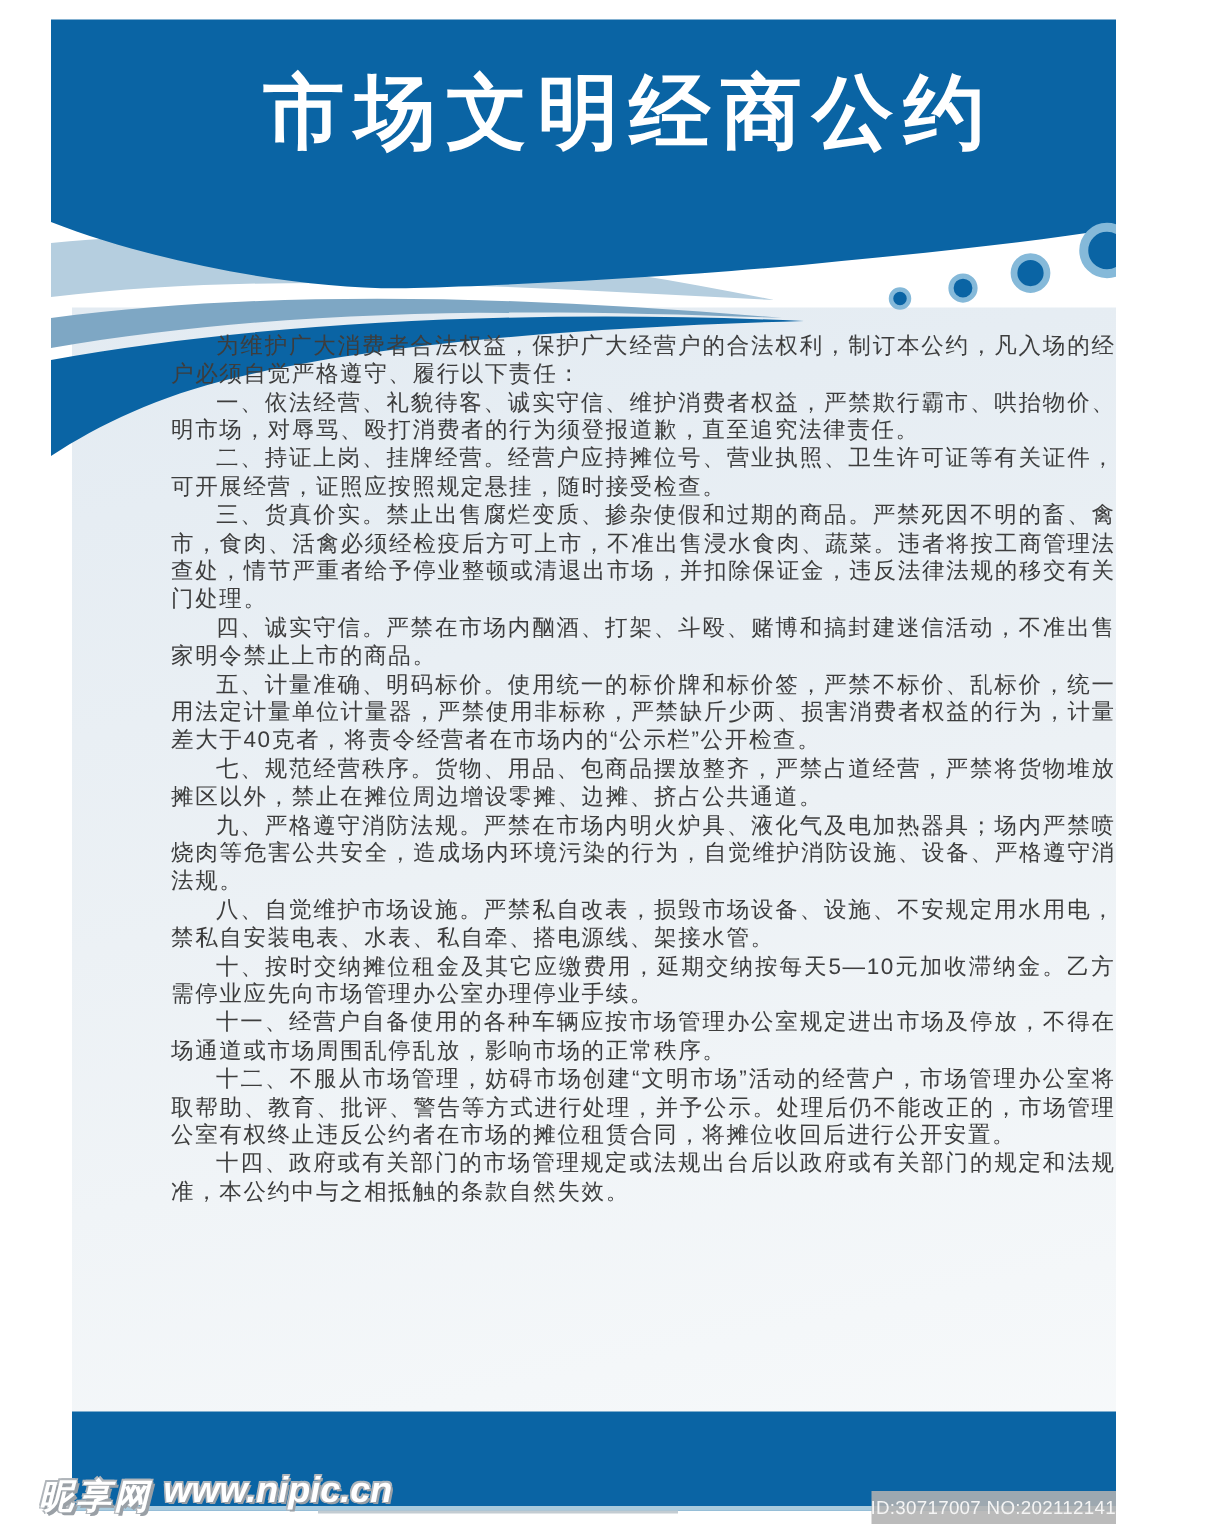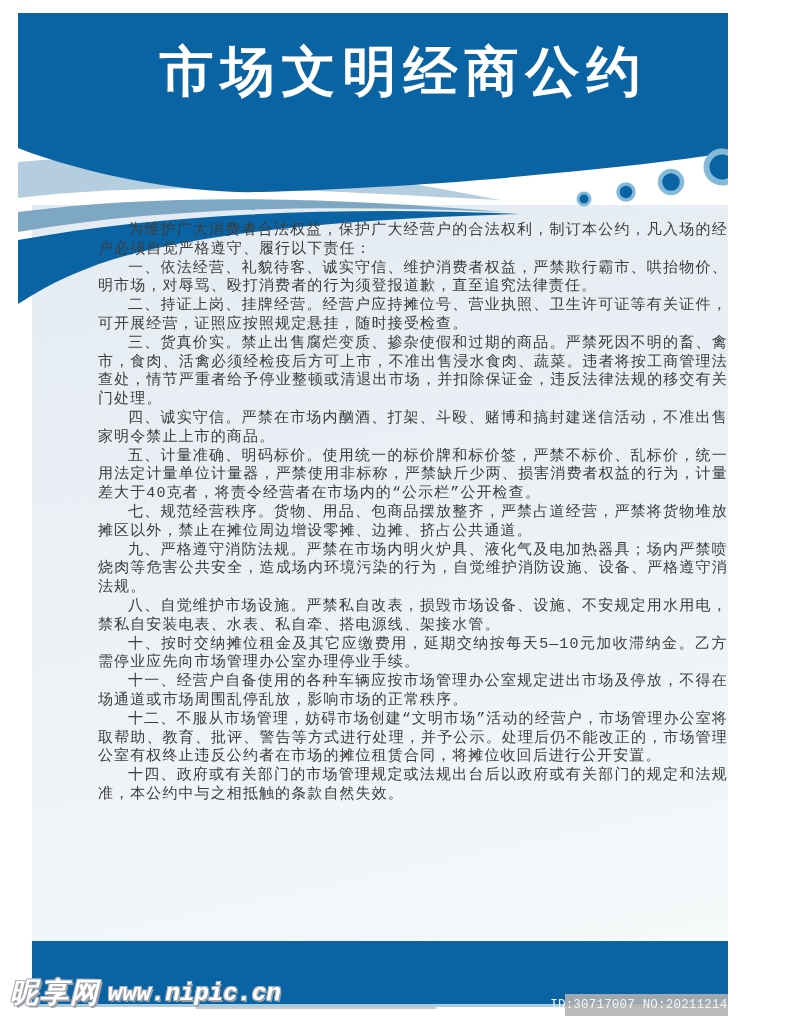--- a/index.html
+++ b/index.html
@@ -1,18 +1,18 @@
 <!DOCTYPE html>
 <html><head>
 <meta charset="utf-8">
 <style>
   html,body{margin:0;padding:0;background:#ffffff;}
   .page{
     position:relative;width:728px;height:1024px;background:#ffffff;
-    font-family:Liberation Mono, monospace;overflow:hidden;
+    font-family:Liberation Sans, sans-serif;overflow:hidden;margin-left:16px;
   }
   
   .panel{
     position:absolute;left:32px;top:205px;width:743px;height:802px;
     background:linear-gradient(168deg,#e3ebf2 0%,#ecf1f5 45%,#f8fafb 100%);
   }
   
   .header-art{position:absolute;left:0;top:0;width:805px;height:320px;}
   
   .title{
@@ -37,21 +37,21 @@
   }
   
   .id-strip{
     position:absolute;left:565px;top:994px;width:240px;height:22px;
     background:rgba(178,178,178,0.88);display:flex;align-items:center;justify-content:center;
   }
   .id-strip span{color:#f5f5f5;font-size:12.5px;letter-spacing:0.2px;white-space:nowrap;}
   
   .watermark{position:absolute;left:10px;top:980px;display:flex;align-items:flex-end;}
   .wm-name{
-    font-size:28px;font-weight:bold;font-style:italic;color:#ffffff;letter-spacing:2px;
+    font-size:23px;font-weight:bold;font-style:italic;color:#ffffff;letter-spacing:2px;
     text-shadow:2px 2px 0 #9aa0a6,-1px -1px 0 #b0b5ba,1px -1px 0 #b0b5ba,-1px 1px 0 #b0b5ba,1px 1px 0 #9aa0a6;
     line-height:1;
   }
   .wm-url{
     font-size:24px;font-weight:bold;font-style:italic;color:#ffffff;margin-left:8px;
     text-shadow:1.5px 1.5px 0 #9aa0a6,-1px -1px 0 #b0b5ba,1px -1px 0 #b0b5ba,-1px 1px 0 #b0b5ba;
     line-height:1.2;
   }
   .wm-line{position:absolute;left:196px;top:1007px;width:240px;height:2px;background:#c3ccd2;}
 </style>

